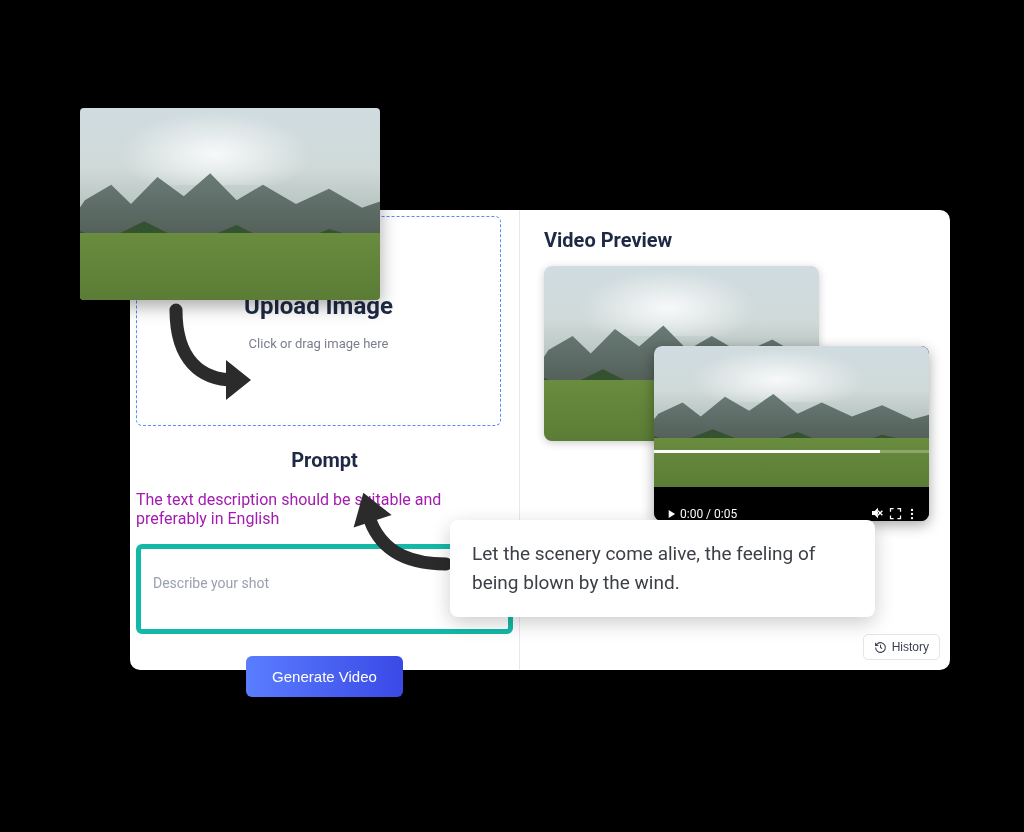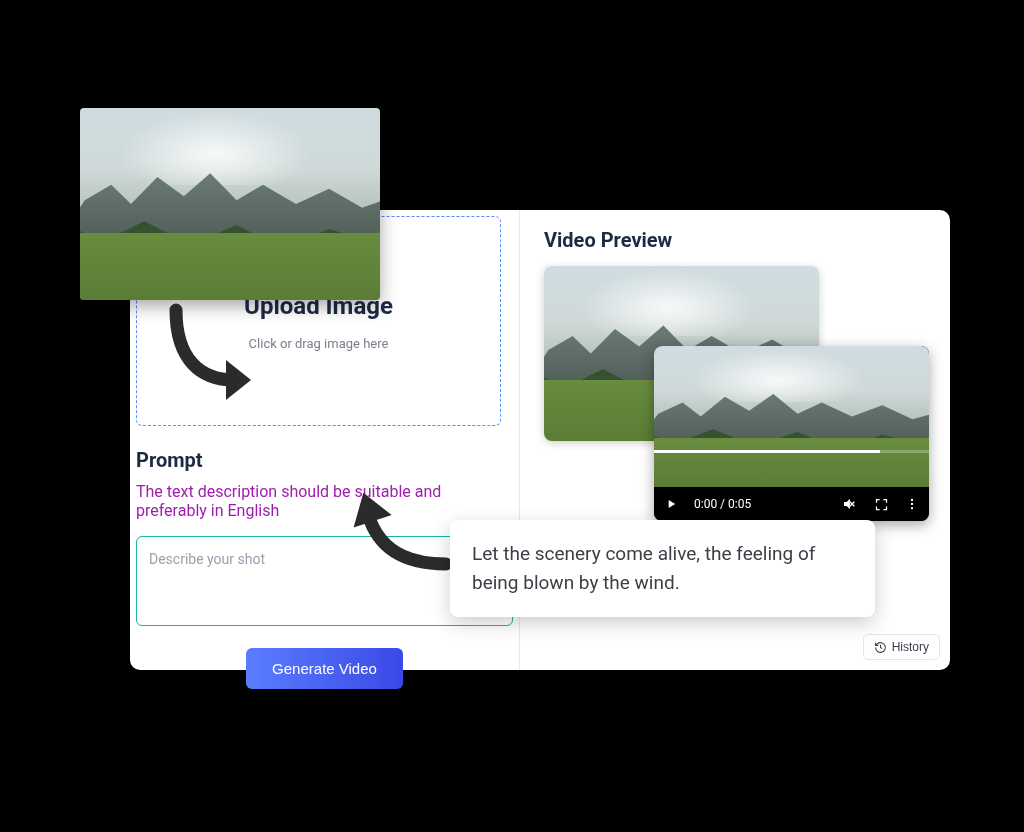--- a/index.html
+++ b/index.html
@@ -55,33 +55,34 @@
     color: #7a7f8c;
     text-align: right;
   }
   .prompt-block {
     padding: 22px 6px 0 6px;
   }
   .prompt-title {
     font-size: 20px;
     font-weight: 700;
     color: #1e2a44;
-    margin-bottom: 10px;
+    margin-bottom: 18px;
+    text-align: center;
   }
   .prompt-help {
     font-size: 16px;
     color: #a21caf;
     margin-bottom: 16px;
   }
   .prompt-input {
     width: 100%;
     height: 90px;
-    border: 1px solid #14b8a6;
+    border: 5px solid #14b8a6;
     border-radius: 6px;
-    padding: 14px 12px;
+    padding: 26px 12px;
     font-size: 14px;
     color: #333;
     resize: none;
     outline: none;
     font-family: inherit;
   }
   .prompt-input::placeholder { color: #9aa0ad; }
   .gen-btn {
     display: block;
     margin: 18px auto 0 auto;
@@ -125,23 +126,23 @@
     box-shadow: 0 4px 14px rgba(0,0,0,.35);
     background: #000;
     display: flex;
     flex-direction: column;
   }
   .video-scene { flex: 1; position: relative; }
   .video-ctrl {
     height: 34px;
     background: rgba(0,0,0,.75);
     display: flex;
-    align-items: center;
+    align-items: flex-end;
     padding: 0 10px;
-    gap: 16px;
+    gap: 2px;
     color: #fff;
     font-size: 12px;
   }
   .video-progress {
     position: absolute;
     bottom: 34px;
     left: 0;
     right: 0;
     height: 3px;
     background: rgba(255,255,255,.25);

